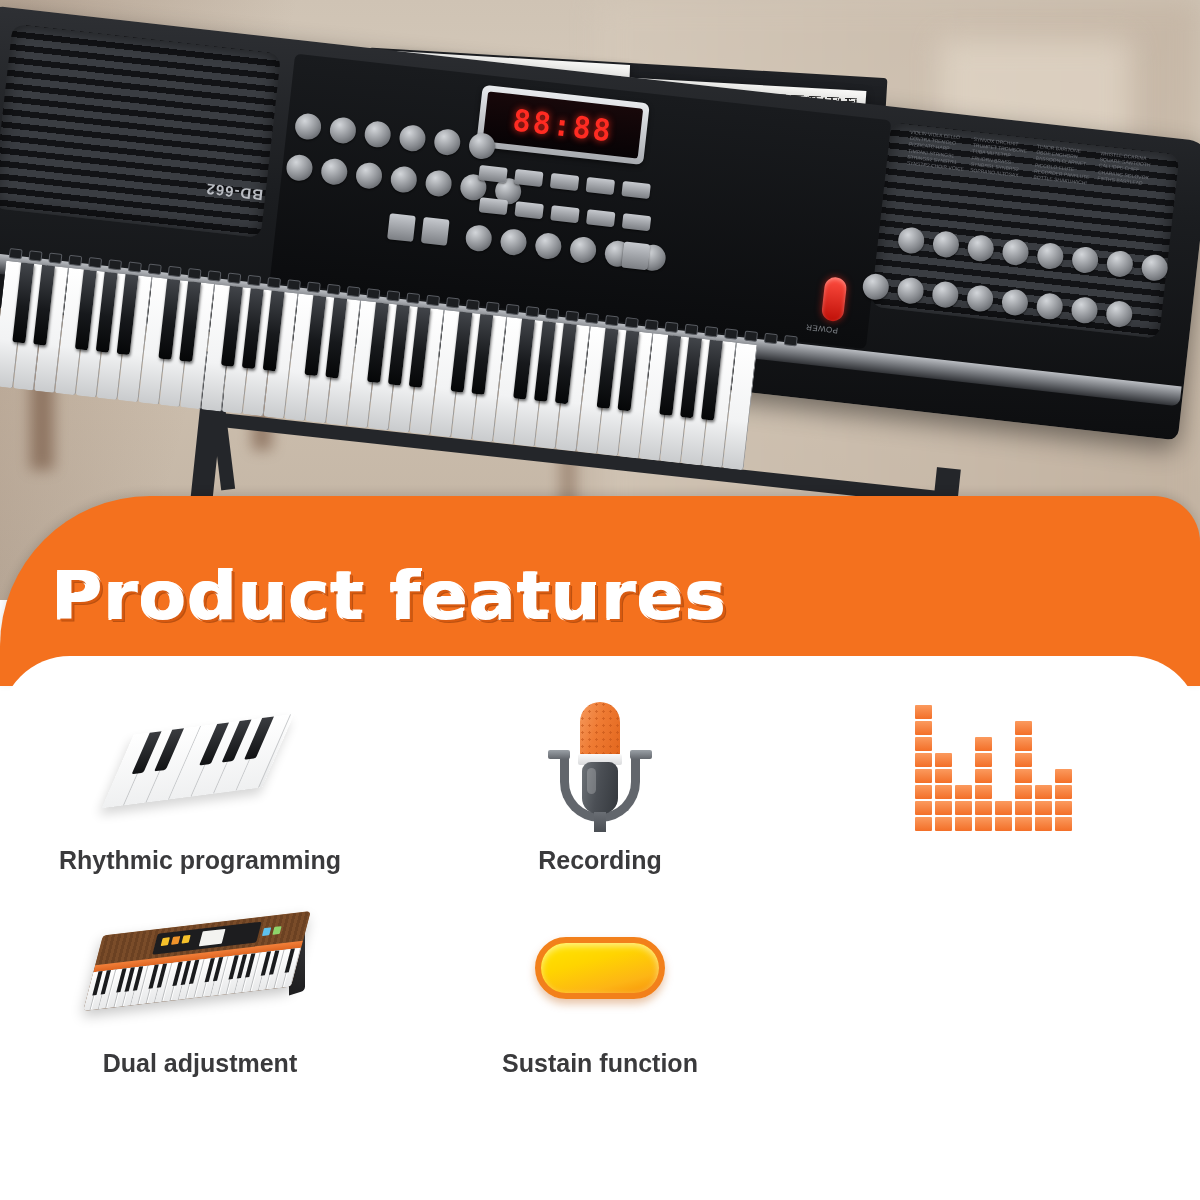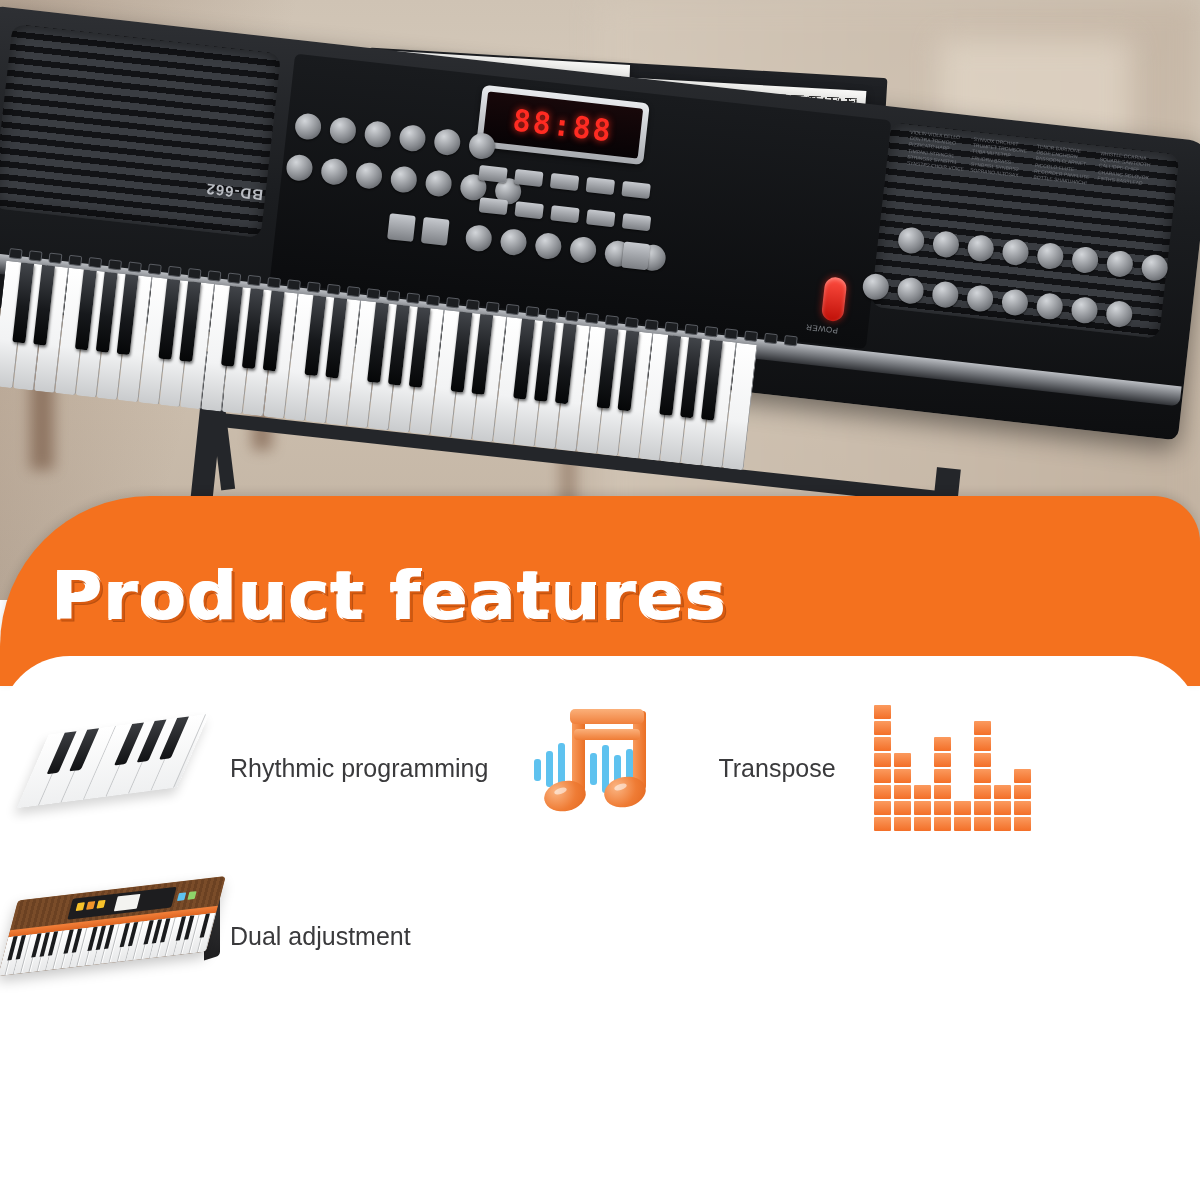--- a/index.html
+++ b/index.html
@@ -171,21 +171,21 @@
 
   
   .card {
     position: absolute; left: 0; top: 656px; width: 1200px; height: 544px;
     background: #ffffff; border-radius: 70px 70px 0 0;
   }
   .grid {
     position: absolute; left: 0; top: 34px; width: 1200px;
     display: grid; grid-template-columns: repeat(3,1fr); row-gap: 18px;
   }
-  .cell { display: flex; align-items: center; }
+  .cell { display: flex; flex-direction: column; align-items: center; font-weight: bold; }
   .icon-box {
     height: 150px; width: 230px;
     display: flex; align-items: center; justify-content: center;
   }
   .cap {
     margin-top: 6px; font-size: 25px; color: #3a3a3c;
     font-family: "Liberation Sans", sans-serif; white-space: nowrap;
   }
 
   
@@ -595,43 +595,36 @@
                 <div class="pk-b" style="left: 36px;"></div>
                 <div class="pk-b" style="left: 78px;"></div>
                 <div class="pk-b" style="left: 99px;"></div>
                 <div class="pk-b" style="left: 120px;"></div>
               </div>
           </div>
         </div>
         <div class="cap">Rhythmic programming</div>
       </div>
 
-
       <div class="cell">
         <div class="icon-box">
-          <div class="ico-note" id="note-icon">
-            <div class="wv" style="left:6px;top:56px;height:22px;"></div>
-            <div class="wv" style="left:18px;top:48px;height:36px;"></div>
-            <div class="wv" style="left:30px;top:40px;height:52px;"></div>
-            <div class="wv" style="left:62px;top:50px;height:32px;"></div>
-            <div class="wv" style="left:74px;top:42px;height:48px;"></div>
-            <div class="wv" style="left:86px;top:52px;height:28px;"></div>
-            <div class="wv" style="left:98px;top:46px;height:40px;"></div>
-            <div class="nt-stem" style="left:44px;top:10px;height:78px;"></div>
-            <div class="nt-stem" style="left:105px;top:8px;height:78px;"></div>
-            <div class="nt-beam"></div>
-            <div class="nt-beam2"></div>
-            <div class="nt-head" style="left:16px;top:78px;"></div>
-            <div class="nt-head" style="left:76px;top:74px;"></div>
-            <div class="nt-gloss" style="left:26px;top:85px;"></div>
-            <div class="nt-gloss" style="left:86px;top:81px;"></div>
-          </div>
-        </div>
-        <div class="cap">Transpose</div>
-      </div>
+          <div class="ico-mic">
+            <div class="mic-yoke"></div>
+            <div class="mic-arm" style="left:8px;"></div>
+            <div class="mic-arm" style="left:90px;"></div>
+            <div class="mic-head"></div>
+            <div class="mic-collar"></div>
+            <div class="mic-body"></div>
+            <div class="mic-gloss"></div>
+            <div class="mic-stem"></div>
+          </div>
+        </div>
+        <div class="cap">Recording</div>
+      </div>
+
 
       <div class="cell">
         <div class="icon-box">
           <div class="ico-eq" id="eq-icon">
               <div class="eqb" style="left: 0px; top: 119px;"></div>
               <div class="eqb" style="left: 0px; top: 103px;"></div>
               <div class="eqb" style="left: 0px; top: 87px;"></div>
               <div class="eqb" style="left: 0px; top: 71px;"></div>
               <div class="eqb" style="left: 0px; top: 55px;"></div>
               <div class="eqb" style="left: 0px; top: 39px;"></div>
@@ -730,16 +723,24 @@
                   <div class="kb2-b" style="left: 166.9px;"></div>
                   <div class="kb2-b" style="left: 174.6px;"></div>
                   <div class="kb2-b" style="left: 190px;"></div>
                 </div>
             </div>
           </div>
         </div>
         <div class="cap">Dual adjustment</div>
       </div>
 
+      <div class="cell">
+        <div class="icon-box">
+          <div class="ico-pill">
+              <div class="pill"></div>
+            </div>
+        </div>
+        <div class="cap">Sustain function</div>
+      </div>
 
     </div>
   </div>
 </div>
 
 </body></html>

